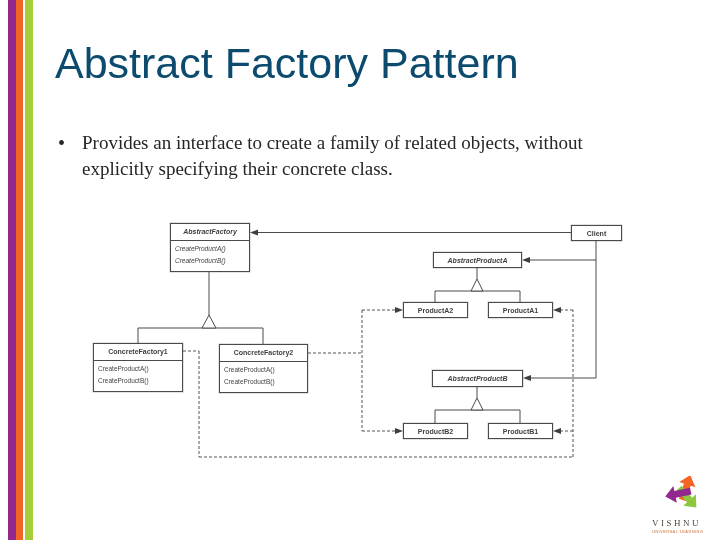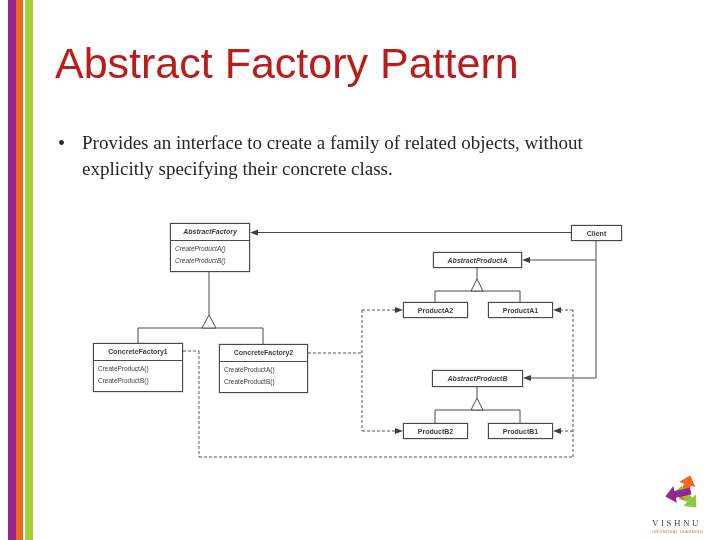--- a/index.html
+++ b/index.html
@@ -9,21 +9,21 @@
   }
   
   .stripe{position:absolute;top:0;height:540px;}
   .stripe.purple{left:8px;width:8px;background:#92278F;}
   .stripe.orange{left:16px;width:7px;background:#F26522;}
   .stripe.green{left:25px;width:8px;background:#A6CE39;}
 
   
   .slide-title{
     position:absolute;left:55px;top:40px;width:640px;
-    font-size:43px;color:#b91c1c;letter-spacing:0px;line-height:1.1;
+    font-size:43px;color:#0c4a6e;letter-spacing:0px;line-height:1.1;
   }
 
   
   .bullet-row{
     position:absolute;left:58px;top:130px;width:580px;display:flex;
     font-family:"Liberation Serif",serif;color:#262626;
   }
   .bullet-dot{font-size:20px;line-height:26px;width:24px;flex:0 0 24px;}
   .bullet-text{font-size:19px;line-height:26px;width:540px;}
 

